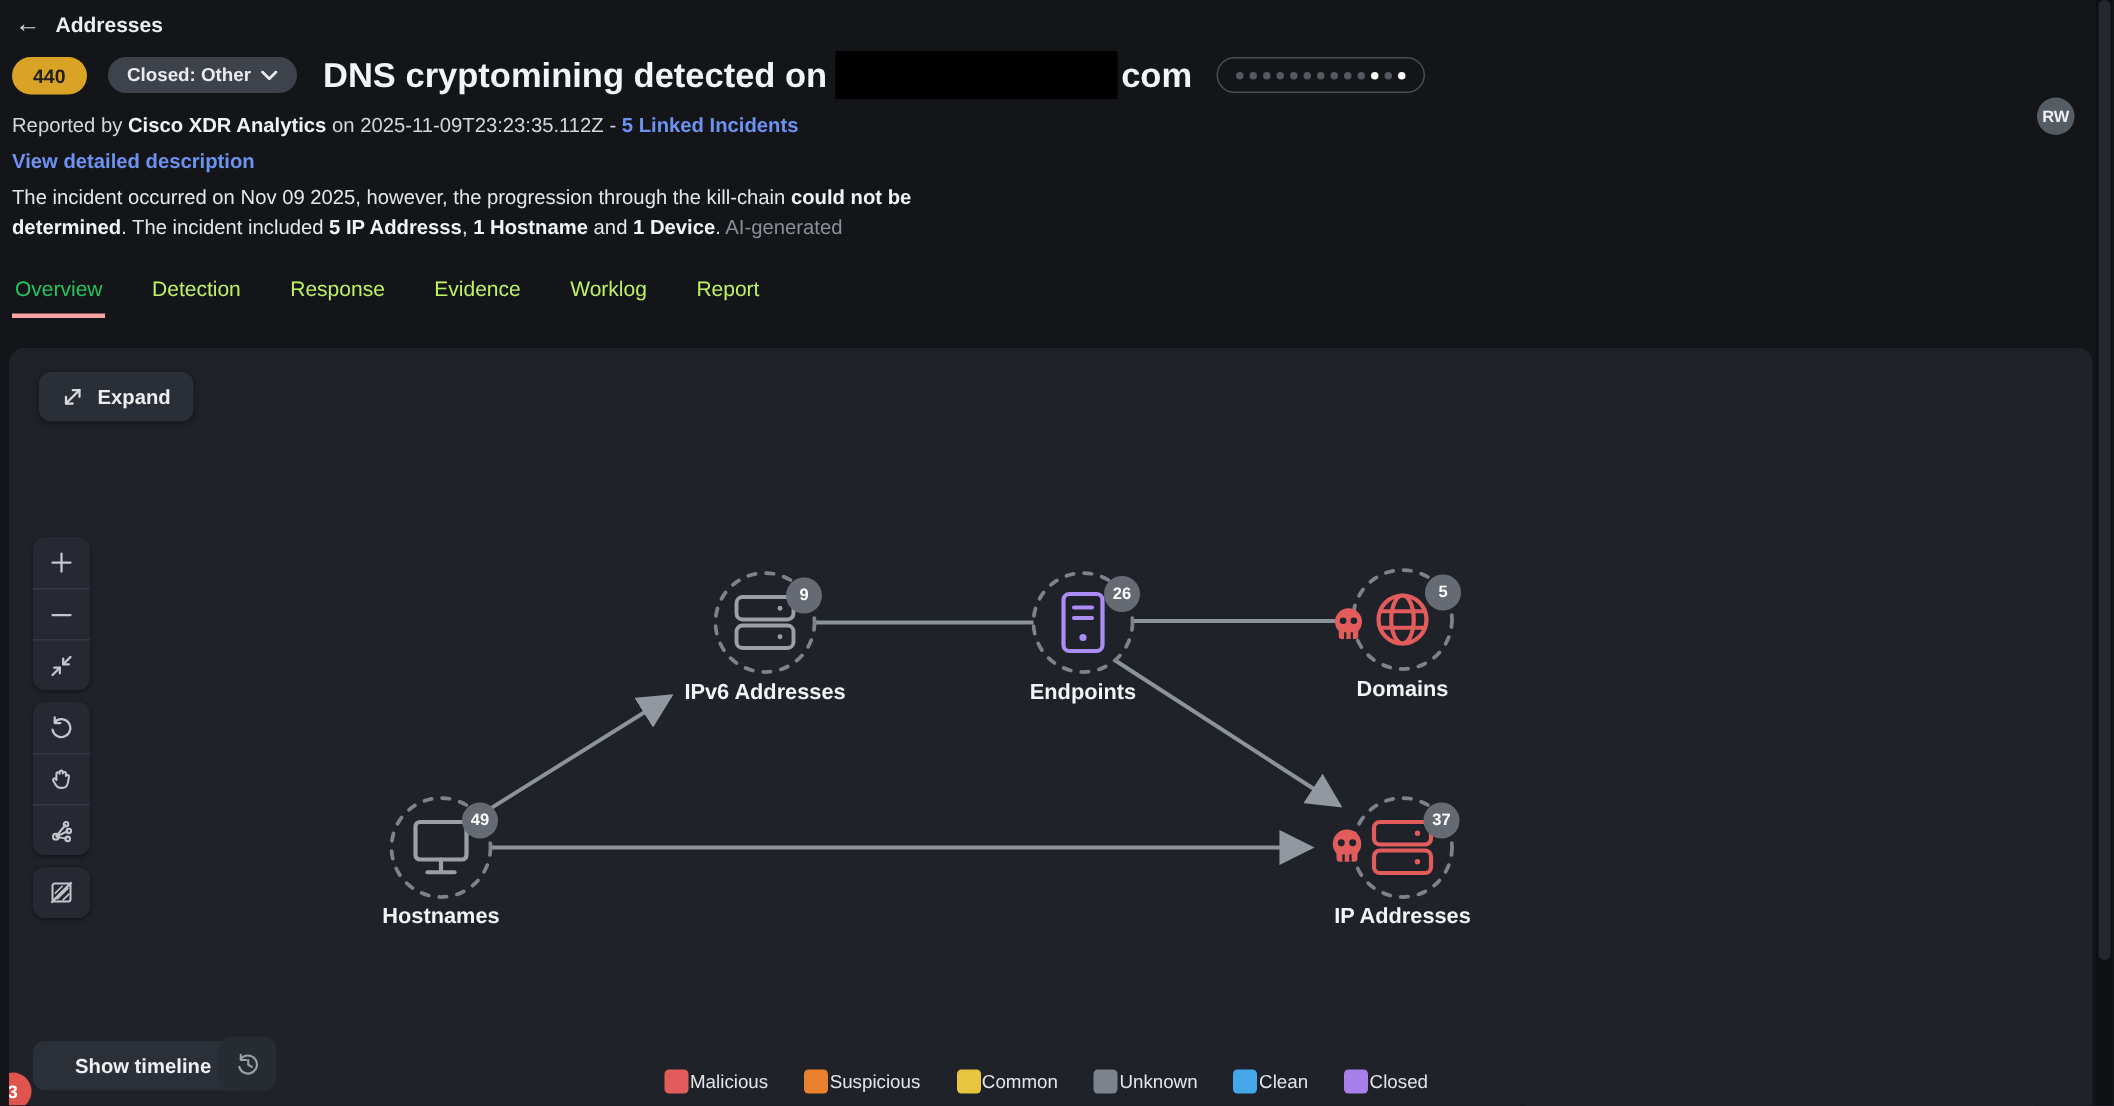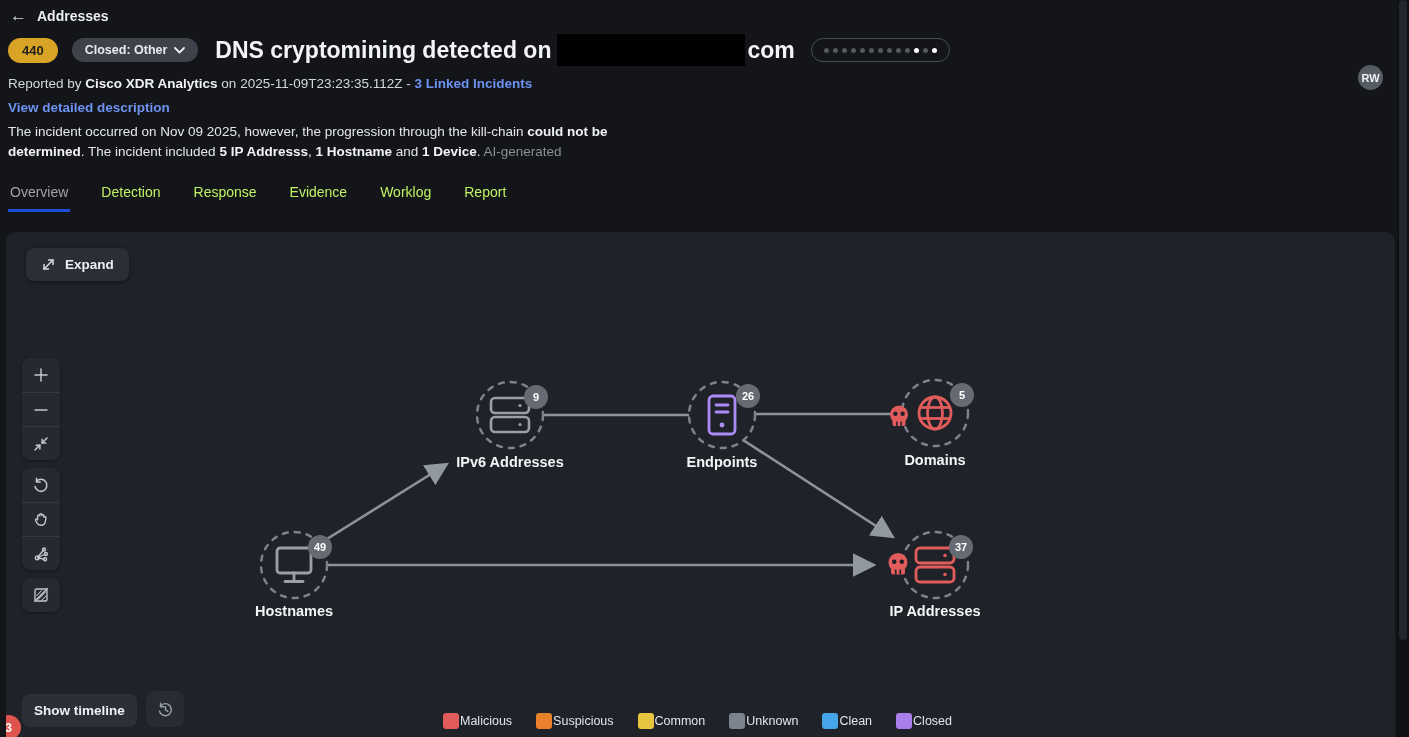--- a/index.html
+++ b/index.html
@@ -48,21 +48,21 @@
 
   .avatar {
     position:absolute; top:65px; right:26px; width:25px; height:25px; border-radius:50%;
     background:#565c64; color:#eef0f2; font-size:11px; font-weight:bold;
     display:flex; align-items:center; justify-content:center; cursor:pointer;
   }
 
   
   .tabs { display:flex; gap:29px; padding:22px 0 0 8px; font-size:14px; }
   .tab { color:#bef264; padding:0 2px 9px 2px; cursor:pointer; }
-  .tab.active { color:#a3a3a3; border-bottom:3px solid #1d4ed8; }
+  .tab.active { color:#22c55e; border-bottom:3px solid #fca5a5; }
 
   
   .graph-card {
     position:absolute; left:6px; top:232px; width:1389px; height:505px;
     background:#1f2228; border-radius:10px 10px 0 0; overflow:hidden;
   }
   .expand-btn {
     position:absolute; left:20px; top:16px; background:#2a2e36; border-radius:8px;
     padding:9px 15px; display:flex; align-items:center; gap:9px; cursor:pointer;
     box-shadow:0 1px 4px rgba(0,0,0,.45); color:#eceef0; font-weight:bold; font-size:13.5px;
@@ -81,21 +81,21 @@
   .count-badge {
     position:absolute; min-width:24px; height:24px; border-radius:12px; background:#666b73;
     color:#fff; font-size:11px; font-weight:bold; display:flex; align-items:center; justify-content:center;
     padding:0 4px;
   }
   .node-hit { position:absolute; width:76px; height:76px; border-radius:50%; cursor:pointer; }
 
   
   .timeline-btn {
     position:absolute; left:16px; bottom:10px; background:#2b2f37; border-radius:8px;
-    padding:9px 12px; color:#eef0f2; font-weight:bold; font-size:13.5px; cursor:pointer;
+    padding:9px 28px; color:#eef0f2; font-weight:bold; font-size:13.5px; cursor:pointer;
   }
   .history-btn {
     position:absolute; left:140px; bottom:10px; width:38px; height:36px; background:#272b32;
     border-radius:8px; display:flex; align-items:center; justify-content:center; cursor:pointer;
   }
 
   .legend { position:absolute; left:437px; bottom:8px; display:flex; align-items:center; gap:24px; }
   .legend-item { display:flex; align-items:center; gap:1px; }
   .legend-swatch { width:16px; height:16px; border-radius:3px; }
   .legend-label { font-size:12.5px; color:#e3e5e8; }
@@ -137,21 +137,21 @@
       <span class="kc-dot"></span>
       <span class="kc-dot"></span>
       <span class="kc-dot"></span>
       <span class="kc-dot"></span>
       <span class="kc-dot bright"></span>
       <span class="kc-dot"></span>
       <span class="kc-dot bright"></span>
     </span>
 </div>
 
-<div class="reported-row"><span>Reported by </span><b>Cisco XDR Analytics</b><span> on </span><span>2025-11-09T23:23:35.112Z</span><span> - </span><a class="link">3 Linked Incidents</a></div>
+<div class="reported-row"><span>Reported by </span><b>Cisco XDR Analytics</b><span> on </span><span>2025-11-09T23:23:35.112Z</span><span> - </span><a class="link">5 Linked Incidents</a></div>
 
 <div class="avatar">RW</div>
 
 <div class="detail-row"><a class="link">View detailed description</a></div>
 
 <div class="description"><span>The incident occurred on Nov 09 2025, however, the progression through the kill-chain </span><b>could not be determined</b><span>. The incident included </span><b>5 IP Addresss</b><span>, </span><b>1 Hostname</b><span> and </span><b>1 Device</b><span>. </span><span class="ai-note">AI-generated</span></div>
 
 <div class="tabs">
   <div class="tab active">Overview</div>
   <div class="tab">Detection</div>

